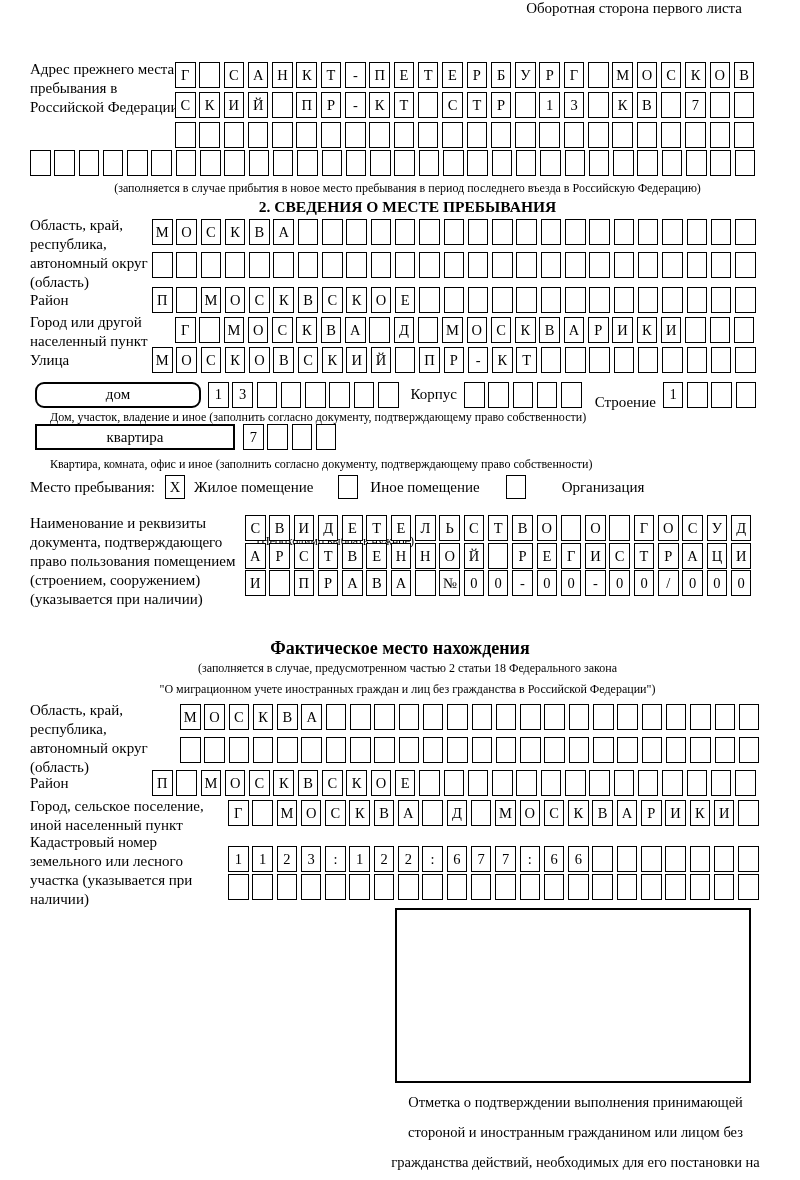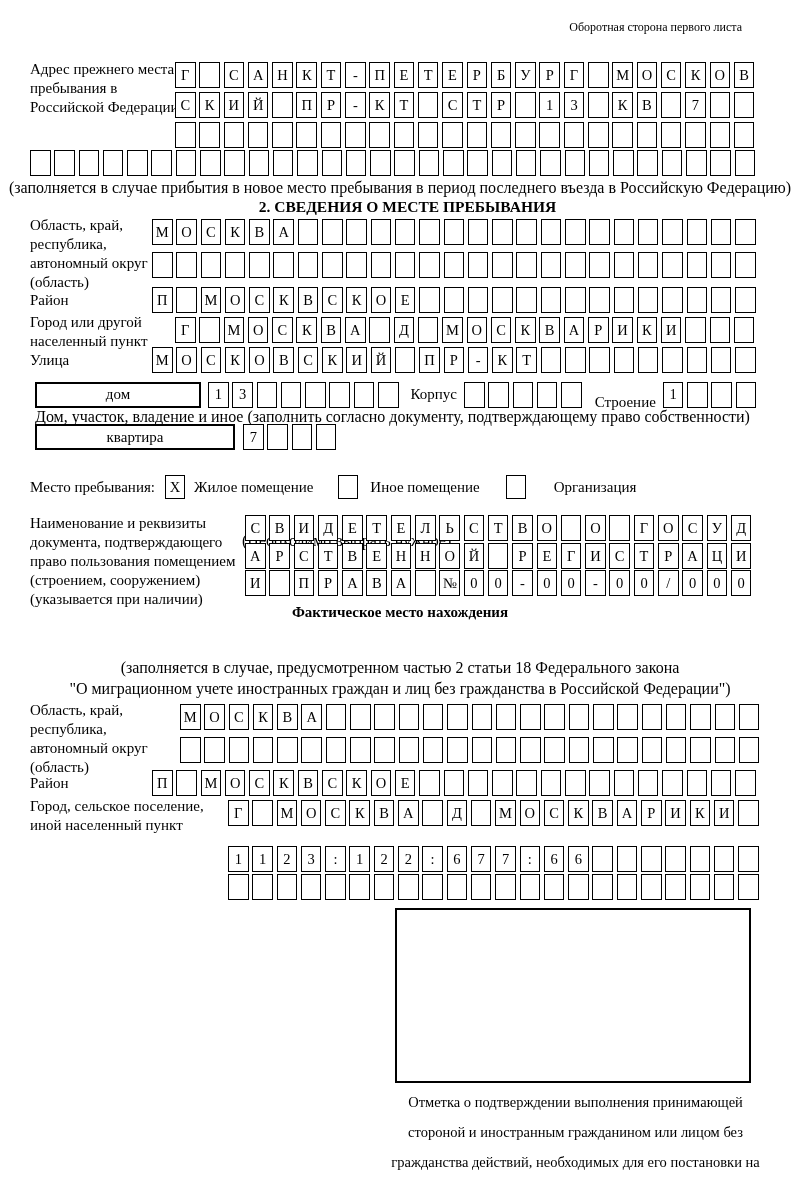--- a/index.html
+++ b/index.html
@@ -5,21 +5,21 @@
   * { box-sizing: border-box; margin: 0; padding: 0; }
   html, body { background: #ffffff; }
   body {
     width: 800px; height: 1180px;
     color: #000;
     font-family: "Liberation Serif", "DejaVu Serif", serif;
   }
   .page { position: relative; width: 800px; height: 1180px; font-size: 15px; overflow: hidden; }
   .abs { position: absolute; }
   .lbl { font-size: 15px; line-height: 19px; }
-  .cap { font-size: 16px; line-height: 18px; }
+  .cap { font-size: 12px; line-height: 18px; padding-left: 15px; }
   .bold { font-weight: bold; }
   .center { left: 0; width: 800px; text-align: center; }
   .cells { display: flex; gap: 3.8px; }
   .cell {
     flex: none; width: 20.5px; height: 26px;
     border: 1.8px solid #000;
     display: flex; align-items: center; justify-content: center;
     font-size: 14.5px; background: #fff;
   }
   .wbox {
@@ -34,21 +34,21 @@
   }
   .inline { display: flex; align-items: center; }
   .bigbox { border: 2px solid #000; background: #fff; }
   .markcap { font-size: 14.5px; line-height: 30px; text-align: center; }
 </style>
 </head>
 <body>
 
 <div class="page">
 
-  <div class="abs" style="top:20px; right:58px; font-size:12px;">Оборотная сторона первого листа</div>
+  <div class="abs" style="top:0; right:58px; font-size:15px;">Оборотная сторона первого листа</div>
 
   <div class="abs lbl" style="top:60px; left:30px; width:150px;">Адрес прежнего места пребывания в Российской Федерации</div>
   <div class="abs cells" style="top:62px; left:175px;">
       <span class="cell">Г</span>
       <span class="cell"></span>
       <span class="cell">С</span>
       <span class="cell">А</span>
       <span class="cell">Н</span>
       <span class="cell">К</span>
       <span class="cell">Т</span>
@@ -294,21 +294,21 @@
       <span class="cell"></span>
       <span class="cell"></span>
       <span class="cell"></span>
       <span class="cell"></span>
       <span class="cell"></span>
       <span class="cell"></span>
       <span class="cell"></span>
     </div>
 
   <div class="abs inline" style="top:377px; left:35px;">
-    <div class="wbox" style="width:166px;">дом</div>
+    <div class="wbox" style="width:166px;border-radius:9px;">дом</div>
     <div class="cells" style="margin-left:7px;">
         <span class="cell">1</span>
         <span class="cell">3</span>
         <span class="cell"></span>
         <span class="cell"></span>
         <span class="cell"></span>
         <span class="cell"></span>
         <span class="cell"></span>
         <span class="cell"></span>
       </div>
@@ -332,29 +332,30 @@
 
   <div class="abs inline" style="top:424px; left:35px;text-align:right;">
     <div class="wbox" style="width:200px;">квартира</div>
     <div class="cells" style="margin-left:8px;">
         <span class="cell">7</span>
         <span class="cell"></span>
         <span class="cell"></span>
         <span class="cell"></span>
       </div>
   </div>
+  <div class="abs cap" style="top:455px; left:35px;">Квартира, комната, офис и иное (заполнить согласно документу, подтверждающему право собственности)</div>
 
   <div class="abs inline" style="top:475px; left:30px;">
     <div class="lbl">Место пребывания:</div>
     <div class="cbox" style="margin-left:10px;">X</div>
     <div class="lbl" style="margin-left:9px;">Жилое помещение</div>
     <div class="cbox" style="margin-left:25px;"></div>
     <div class="lbl" style="margin-left:12px;">Иное помещение</div>
     <div class="cbox" style="margin-left:26px;"></div>
-    <div class="lbl" style="margin-left:28px;">Организация</div>
+    <div class="lbl" style="margin-left:36px;">Организация</div>
   </div>
   <div class="abs cap" style="top:500px; left:242px;margin-top:32px;">(Необходимо выбрать нужное)</div>
 
   <div class="abs lbl" style="top:514px; left:30px; width:212px;">Наименование и реквизиты документа, подтверждающего право пользования помещением (строением, сооружением) (указывается при наличии)</div>
   <div class="abs cells" style="top:515px; left:245px;">
       <span class="cell">С</span>
       <span class="cell">В</span>
       <span class="cell">И</span>
       <span class="cell">Д</span>
       <span class="cell">Е</span>
@@ -415,21 +416,21 @@
       <span class="cell">0</span>
       <span class="cell">-</span>
       <span class="cell">0</span>
       <span class="cell">0</span>
       <span class="cell">/</span>
       <span class="cell">0</span>
       <span class="cell">0</span>
       <span class="cell">0</span>
     </div>
 
-  <div class="abs center bold" style="top:604px; font-size:15px;">Фактическое место нахождения</div>
+  <div class="abs center bold" style="top:638px; font-size:18px;">Фактическое место нахождения</div>
   <div class="abs cap center" style="top:659px;">(заполняется в случае, предусмотренном частью 2 статьи 18 Федерального закона</div>
   <div class="abs cap center" style="top:680px;">"О миграционном учете иностранных граждан и лиц без гражданства в Российской Федерации")</div>
 
   <div class="abs lbl" style="top:701px; left:30px; width:150px;">Область, край, республика, автономный округ (область)</div>
   <div class="abs cells" style="top:704px; left:180px;">
       <span class="cell">М</span>
       <span class="cell">О</span>
       <span class="cell">С</span>
       <span class="cell">К</span>
       <span class="cell">В</span>
@@ -528,20 +529,21 @@
       <span class="cell">К</span>
       <span class="cell">В</span>
       <span class="cell">А</span>
       <span class="cell">Р</span>
       <span class="cell">И</span>
       <span class="cell">К</span>
       <span class="cell">И</span>
       <span class="cell"></span>
     </div>
 
+  <div class="abs lbl" style="top:833px; left:30px; width:196px;">Кадастровый номер земельного или лесного участка (указывается при наличии)</div>
   <div class="abs cells" style="top:846px; left:228px;">
       <span class="cell">1</span>
       <span class="cell">1</span>
       <span class="cell">2</span>
       <span class="cell">3</span>
       <span class="cell">:</span>
       <span class="cell">1</span>
       <span class="cell">2</span>
       <span class="cell">2</span>
       <span class="cell">:</span>

